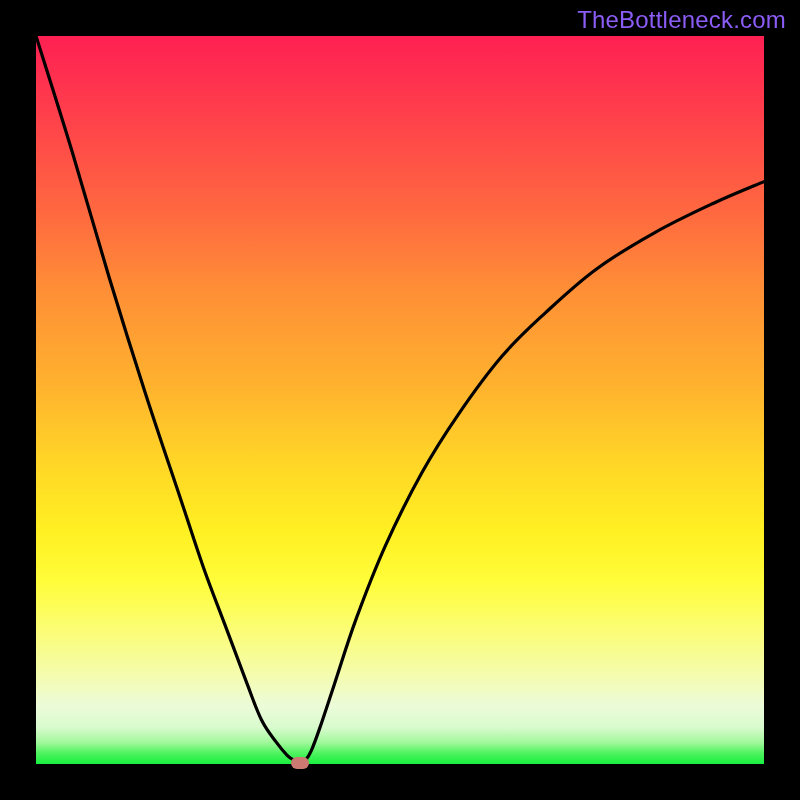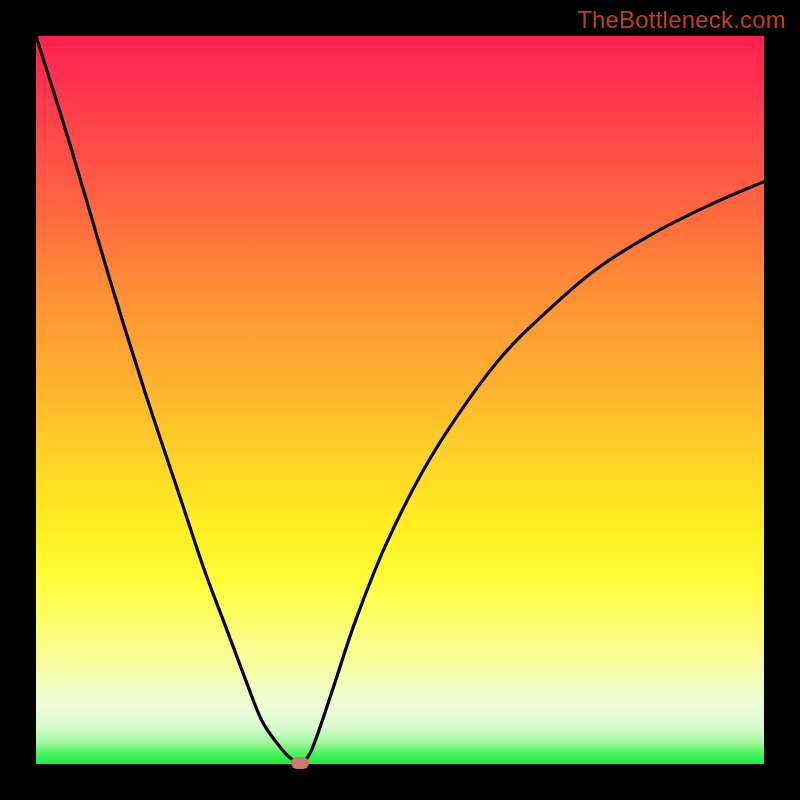--- a/index.html
+++ b/index.html
@@ -57,21 +57,21 @@
     height: 12px;
     background: #cb7971;
     border-radius: 6px / 6px;
   }
   #watermark {
     position: absolute;
     top: 6px;
     right: 14px;
     font-family: Arial, Helvetica, sans-serif;
     font-size: 24px;
-    color: #c2410c;
+    color: #8b5cf6;
     letter-spacing: 0.2px;
   }
 </style>
 </head>
 <body>
 
 <div id="frame">
   <div id="plot">
     <svg id="curve-svg" viewBox="0 0 728 728" preserveAspectRatio="none">
       <path id="curve-path" fill="none" stroke-width="3.2" stroke-linejoin="round" stroke-linecap="round" stroke="#000000" d="M 0.00 0.00 C 6.55 20.97, 23.30 73.24, 36.40 116.48 C 49.50 159.72, 59.70 197.00, 72.80 240.24 C 85.90 283.48, 96.10 316.10, 109.20 356.72 C 122.30 397.34, 135.12 434.47, 145.60 465.92 C 156.08 497.37, 159.58 509.16, 167.44 531.44 C 175.30 553.72, 181.42 568.71, 189.28 589.68 C 197.14 610.65, 204.57 630.88, 211.12 647.92 C 217.67 664.96, 220.44 673.84, 225.68 684.32 C 230.92 694.80, 235.65 699.87, 240.24 706.16 C 244.83 712.45, 247.88 715.99, 251.16 719.26 C 254.44 722.54, 256.08 723.05, 258.44 724.36 C 260.80 725.67, 262.30 726.54, 264.26 726.54 C 266.23 726.54, 267.39 726.46, 269.36 724.36 C 271.33 722.26, 272.56 720.79, 275.18 714.90 C 277.80 709.00, 279.73 703.66, 283.92 691.60 C 288.11 679.54, 291.93 667.58, 298.48 647.92 C 305.03 628.26, 311.15 607.30, 320.32 582.40 C 329.49 557.50, 337.65 535.81, 349.44 509.60 C 361.23 483.39, 372.74 460.39, 385.84 436.80 C 398.94 413.21, 407.83 399.53, 422.24 378.56 C 436.65 357.59, 450.20 338.67, 465.92 320.32 C 481.64 301.97, 492.56 292.36, 509.60 276.64 C 526.64 260.92, 540.90 247.37, 560.56 232.96 C 580.22 218.55, 597.83 208.35, 618.80 196.56 C 639.77 184.77, 657.38 176.61, 677.04 167.44 C 696.70 158.27, 718.83 149.53, 728.00 145.60"></path>

